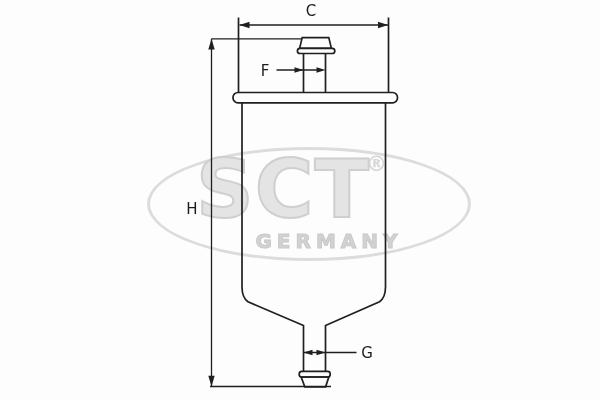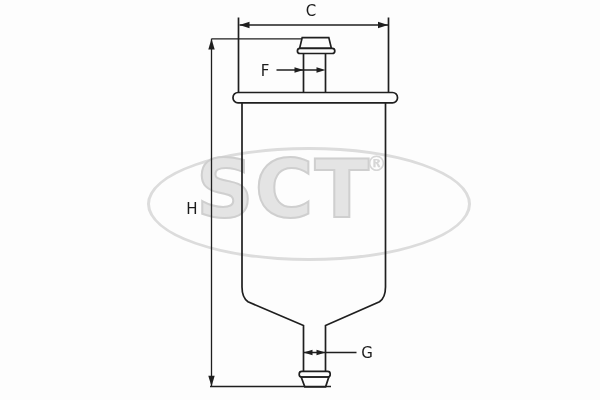--- a/index.html
+++ b/index.html
@@ -41,20 +41,21 @@
 </style>
 </head>
 <body>
 
 <div id="stage">
 
   <div id="watermark">
     <div class="wm-oval"></div>
     <div class="wm-brand">SCT</div>
     <div class="wm-reg">®</div>
+    <div class="wm-country">GERMANY</div>
   </div>
 
   <svg id="drawing" width="600" height="400" viewBox="0 0 600 400">
 
     <g>
       <line class="dim" x1="239.5" y1="25" x2="388" y2="25"></line>
       <polygon class="arrow" points="239.5,25 249.5,21.8 249.5,28.2"></polygon>
       <polygon class="arrow" points="388,25 378,21.8 378,28.2"></polygon>
       <text class="dim-label" x="311" y="16">C</text>
     </g>

